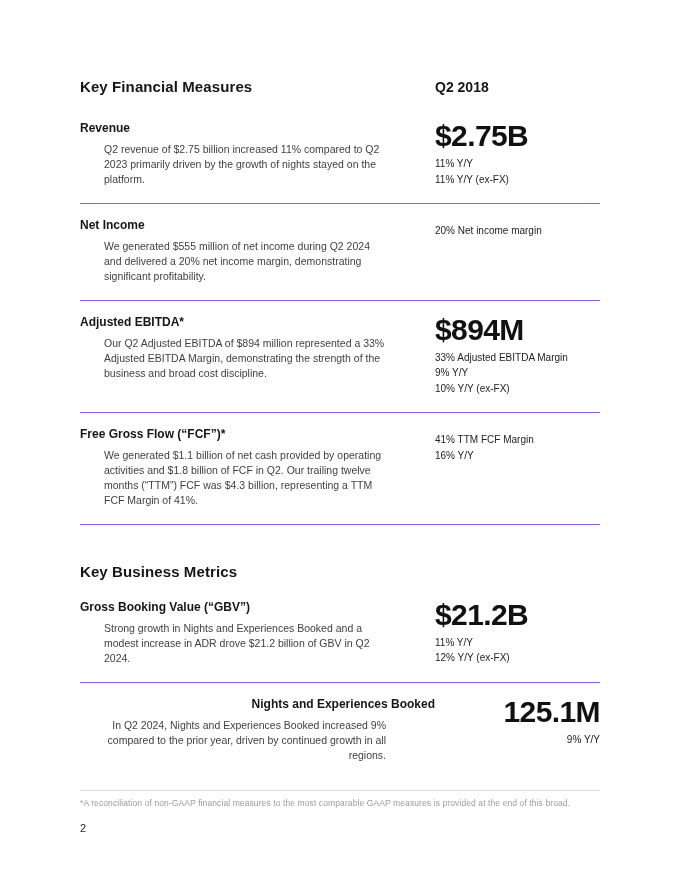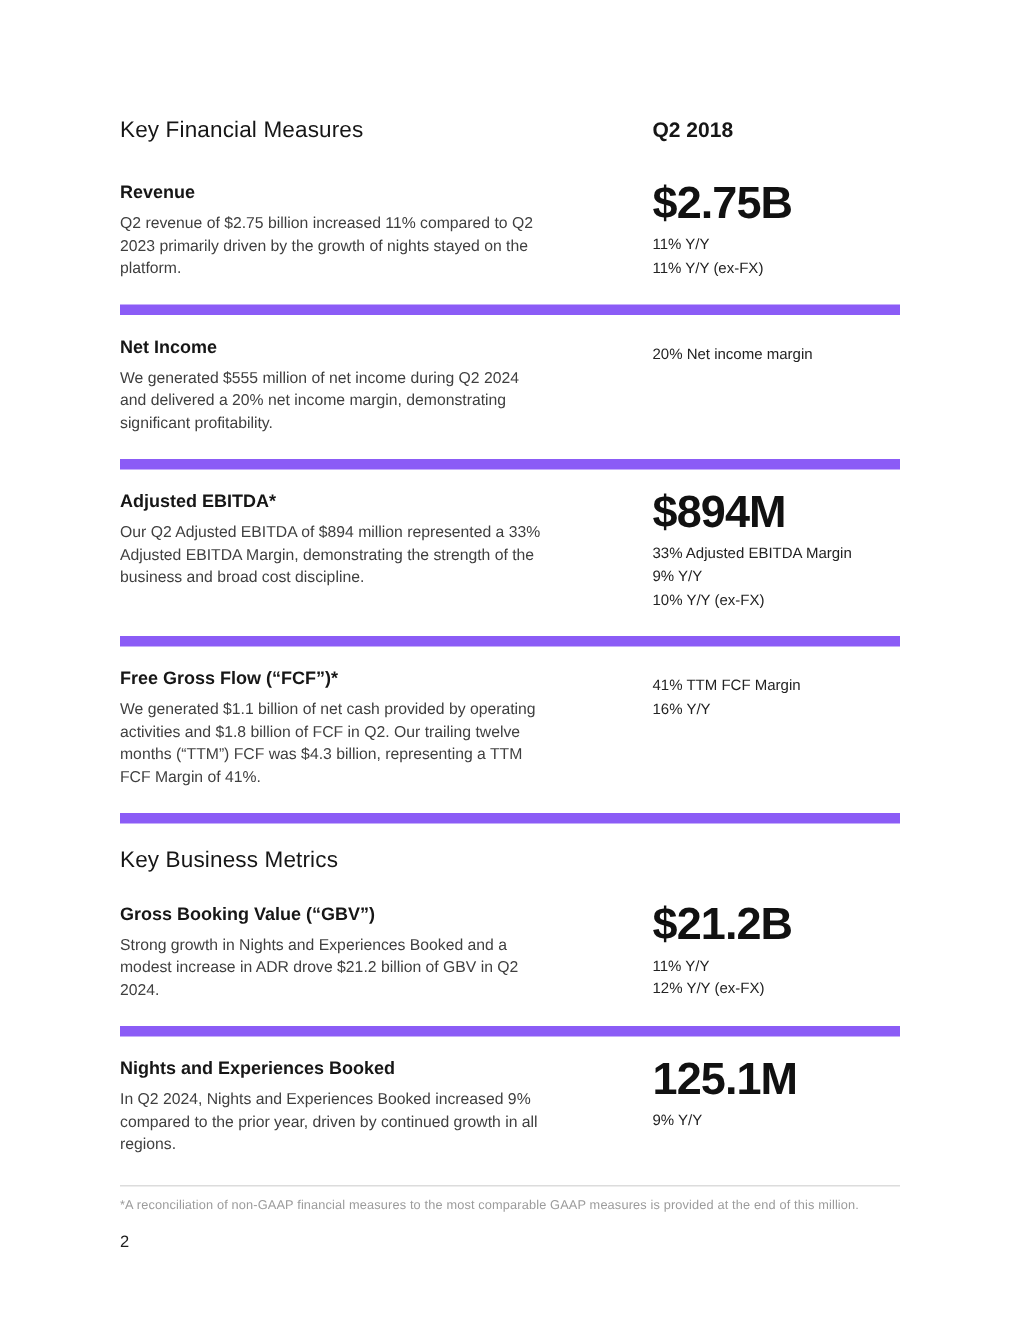--- a/index.html
+++ b/index.html
@@ -12,51 +12,52 @@
     overflow:hidden;
   }
   .content { position:absolute; left:80px; top:78px; width:520px; }
 
   .table-header {
     display:grid;
     grid-template-columns:355px 1fr;
     align-items:baseline;
     margin-bottom:12px;
   }
-  .section-title { font-size:15px; font-weight:normal; color:#161616; letter-spacing:.1px; }
+  .section-title { font-size:15px; font-weight:bold; color:#161616; letter-spacing:.1px; }
   .col-header { font-size:14px; font-weight:bold; color:#161616; }
 
   .row {
     display:grid;
     grid-template-columns:355px 1fr;
     align-items:start;
     padding:14px 0 16px;
-    border-bottom:7px solid #8b5cf6;
+    border-bottom:1px solid #8b5cf6;
   }
-  .row.no-border { border-bottom:none; }
+  .row.no-border { border-bottom:none;text-align:right; }
 
   .metric-label { font-size:12px; font-weight:bold; color:#161616; margin-bottom:7px; }
   .metric-desc {
     font-size:10.5px;
     line-height:1.42;
     color:#3f3f3f;
     max-width:282px;
+    margin-left:24px;
   }
 
   .metric-value {
     font-size:30px;
     font-weight:bold;
     letter-spacing:-0.6px;
     line-height:1;
     color:#111;
   }
   .stats { margin-top:5px; }
   .stat { font-size:10px; line-height:1.55; color:#232323; }
 
-  .section2 { margin-top:16px; margin-bottom:6px; }
+  .section2 { margin-top:38px; margin-bottom:6px; }
 
   .footnote {
     position:absolute;
     left:80px; top:790px;
     width:520px;
     border-top:1px solid #dcdcdc;
     padding-top:7px;
     font-size:8.5px;
     color:#9b9b9b;
     letter-spacing:.1px;
@@ -158,14 +159,14 @@
     <div>
       <div class="metric-value">125.1M</div>
       <div class="stats">
         <div class="stat">9% Y/Y</div>
       </div>
     </div>
   </div>
 
 </div>
 
-<div class="footnote">*A reconciliation of non-GAAP financial measures to the most comparable GAAP measures is provided at the end of this million.</div>
+<div class="footnote">*A reconciliation of non-GAAP financial measures to the most comparable GAAP measures is provided at the end of this broad.</div>
 <div class="page-number">2</div>
 
 </body></html>

